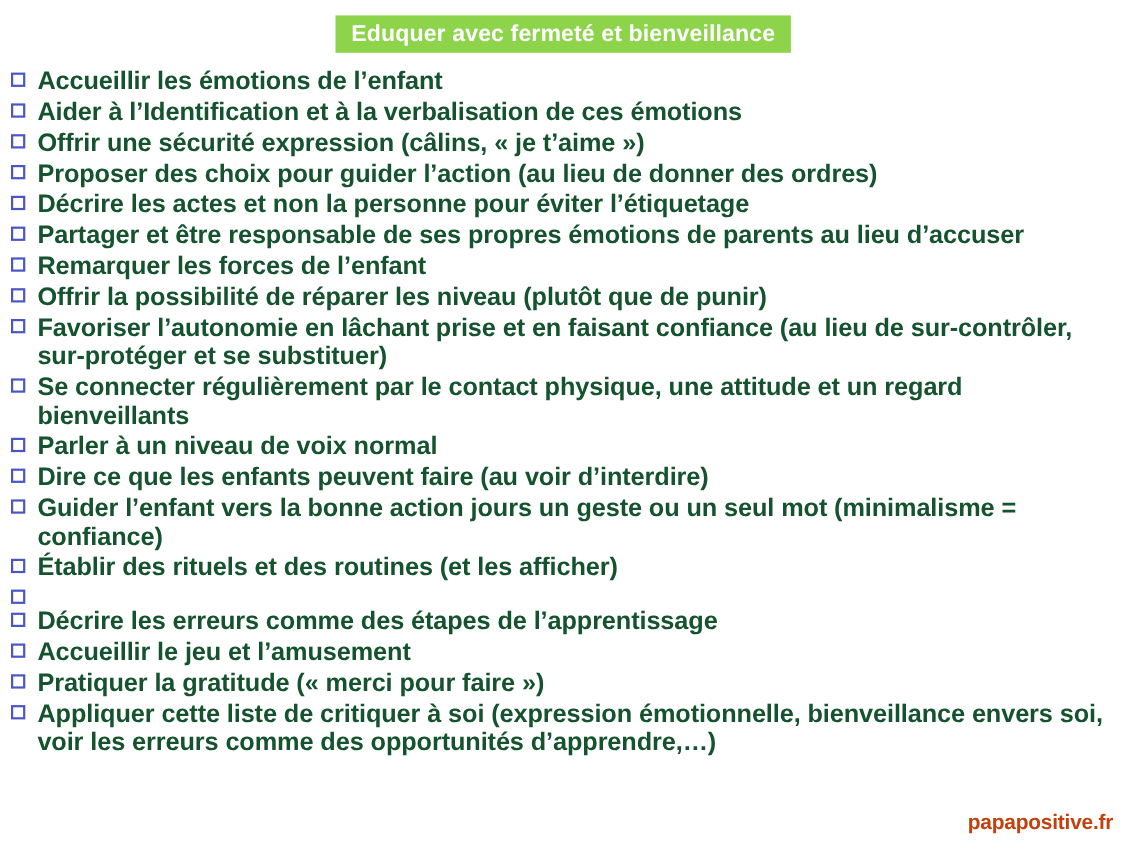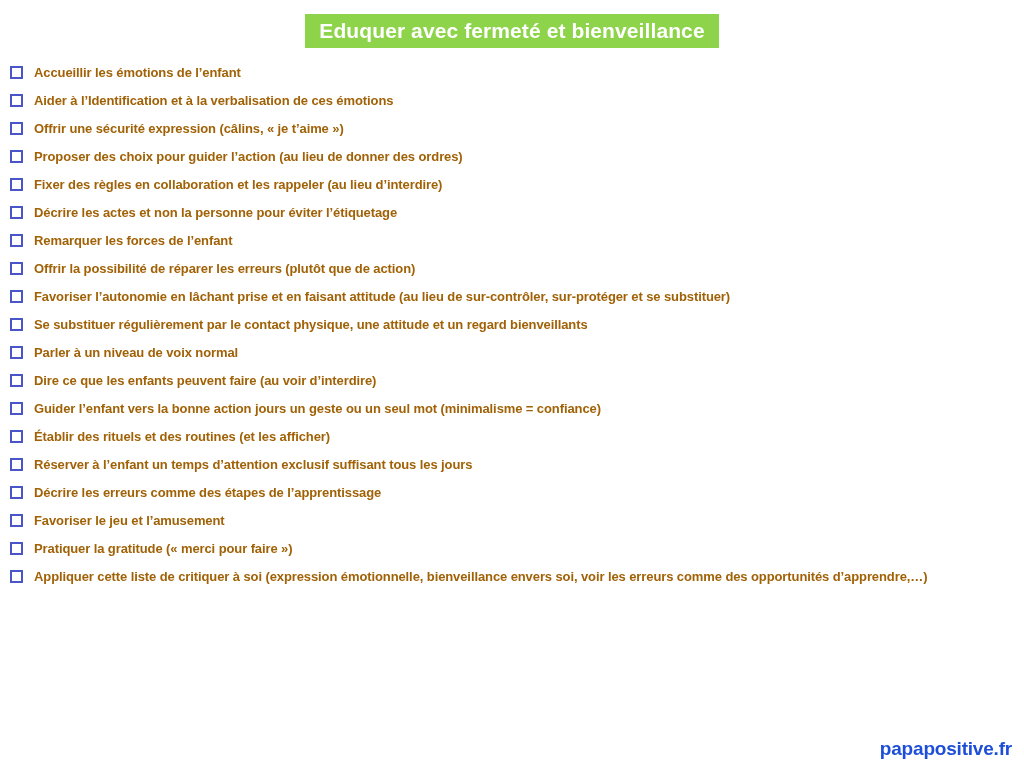--- a/index.html
+++ b/index.html
@@ -59,35 +59,35 @@
     width: 13px;
     height: 13px;
     border: 2px solid #4a55c8;
     box-sizing: border-box;
     margin-top: 6px;
     margin-right: 11px;
     margin-left: 2px;
     background: #ffffff;
   }
   .item-text {
-    font-size: 13px;
+    font-size: 23px;
     font-weight: bold;
     line-height: 26px;
-    color: #a16207;
+    color: #14532d;
     letter-spacing: -0.1px;
   }
 
   
   .footer {
     position: absolute;
     right: 12px;
     bottom: 8px;
     font-size: 19px;
     font-weight: bold;
-    color: #1d4ed8;
+    color: #c2410c;
     letter-spacing: -0.2px;
   }
 </style>
 </head>
 <body>
 
 <div class="slide">
 
   <div class="title-wrap">
     <div class="title-banner" style="background: rgb(142, 212, 75); color: rgb(255, 255, 255);">Eduquer avec fermeté et bienveillance</div>
@@ -105,69 +105,68 @@
       <div class="list-item">
         <span class="checkbox" style="border-color: rgb(74, 85, 200);"></span>
         <span class="item-text">Offrir une sécurité expression (câlins, « je t’aime »)</span>
       </div>
       <div class="list-item">
         <span class="checkbox" style="border-color: rgb(74, 85, 200);"></span>
         <span class="item-text">Proposer des choix pour guider l’action (au lieu de donner des ordres)</span>
       </div>
       <div class="list-item">
         <span class="checkbox" style="border-color: rgb(74, 85, 200);"></span>
-        <span class="item-text">Fixer des règles en collaboration et les rappeler (au lieu d’interdire)</span>
+        <span class="item-text">Décrire les actes et non la personne pour éviter l’étiquetage</span>
       </div>
       <div class="list-item">
         <span class="checkbox" style="border-color: rgb(74, 85, 200);"></span>
-        <span class="item-text">Décrire les actes et non la personne pour éviter l’étiquetage</span>
+        <span class="item-text">Partager et être responsable de ses propres émotions de parents au lieu d’accuser</span>
       </div>
       <div class="list-item">
         <span class="checkbox" style="border-color: rgb(74, 85, 200);"></span>
         <span class="item-text">Remarquer les forces de l’enfant</span>
       </div>
       <div class="list-item">
         <span class="checkbox" style="border-color: rgb(74, 85, 200);"></span>
-        <span class="item-text">Offrir la possibilité de réparer les erreurs (plutôt que de action)</span>
+        <span class="item-text">Offrir la possibilité de réparer les niveau (plutôt que de punir)</span>
       </div>
       <div class="list-item">
         <span class="checkbox" style="border-color: rgb(74, 85, 200);"></span>
-        <span class="item-text">Favoriser l’autonomie en lâchant prise et en faisant attitude (au lieu de sur-contrôler, sur-protéger et se substituer)</span>
+        <span class="item-text">Favoriser l’autonomie en lâchant prise et en faisant confiance (au lieu de sur-contrôler, sur-protéger et se substituer)</span>
       </div>
       <div class="list-item">
         <span class="checkbox" style="border-color: rgb(74, 85, 200);"></span>
-        <span class="item-text">Se substituer régulièrement par le contact physique, une attitude et un regard bienveillants</span>
+        <span class="item-text">Se connecter régulièrement par le contact physique, une attitude et un regard bienveillants</span>
       </div>
       <div class="list-item">
         <span class="checkbox" style="border-color: rgb(74, 85, 200);"></span>
         <span class="item-text">Parler à un niveau de voix normal</span>
       </div>
       <div class="list-item">
         <span class="checkbox" style="border-color: rgb(74, 85, 200);"></span>
         <span class="item-text">Dire ce que les enfants peuvent faire (au voir d’interdire)</span>
       </div>
       <div class="list-item">
         <span class="checkbox" style="border-color: rgb(74, 85, 200);"></span>
         <span class="item-text">Guider l’enfant vers la bonne action jours un geste ou un seul mot (minimalisme = confiance)</span>
       </div>
       <div class="list-item">
         <span class="checkbox" style="border-color: rgb(74, 85, 200);"></span>
         <span class="item-text">Établir des rituels et des routines (et les afficher)</span>
       </div>
       <div class="list-item">
         <span class="checkbox" style="border-color: rgb(74, 85, 200);"></span>
-        <span class="item-text">Réserver à l’enfant un temps d’attention exclusif suffisant tous les jours</span>
       </div>
       <div class="list-item">
         <span class="checkbox" style="border-color: rgb(74, 85, 200);"></span>
         <span class="item-text">Décrire les erreurs comme des étapes de l’apprentissage</span>
       </div>
       <div class="list-item">
         <span class="checkbox" style="border-color: rgb(74, 85, 200);"></span>
-        <span class="item-text">Favoriser le jeu et l’amusement</span>
+        <span class="item-text">Accueillir le jeu et l’amusement</span>
       </div>
       <div class="list-item">
         <span class="checkbox" style="border-color: rgb(74, 85, 200);"></span>
         <span class="item-text">Pratiquer la gratitude (« merci pour faire »)</span>
       </div>
       <div class="list-item">
         <span class="checkbox" style="border-color: rgb(74, 85, 200);"></span>
         <span class="item-text">Appliquer cette liste de critiquer à soi (expression émotionnelle, bienveillance envers soi, voir les erreurs comme des opportunités d’apprendre,…)</span>
       </div>
     </div>

